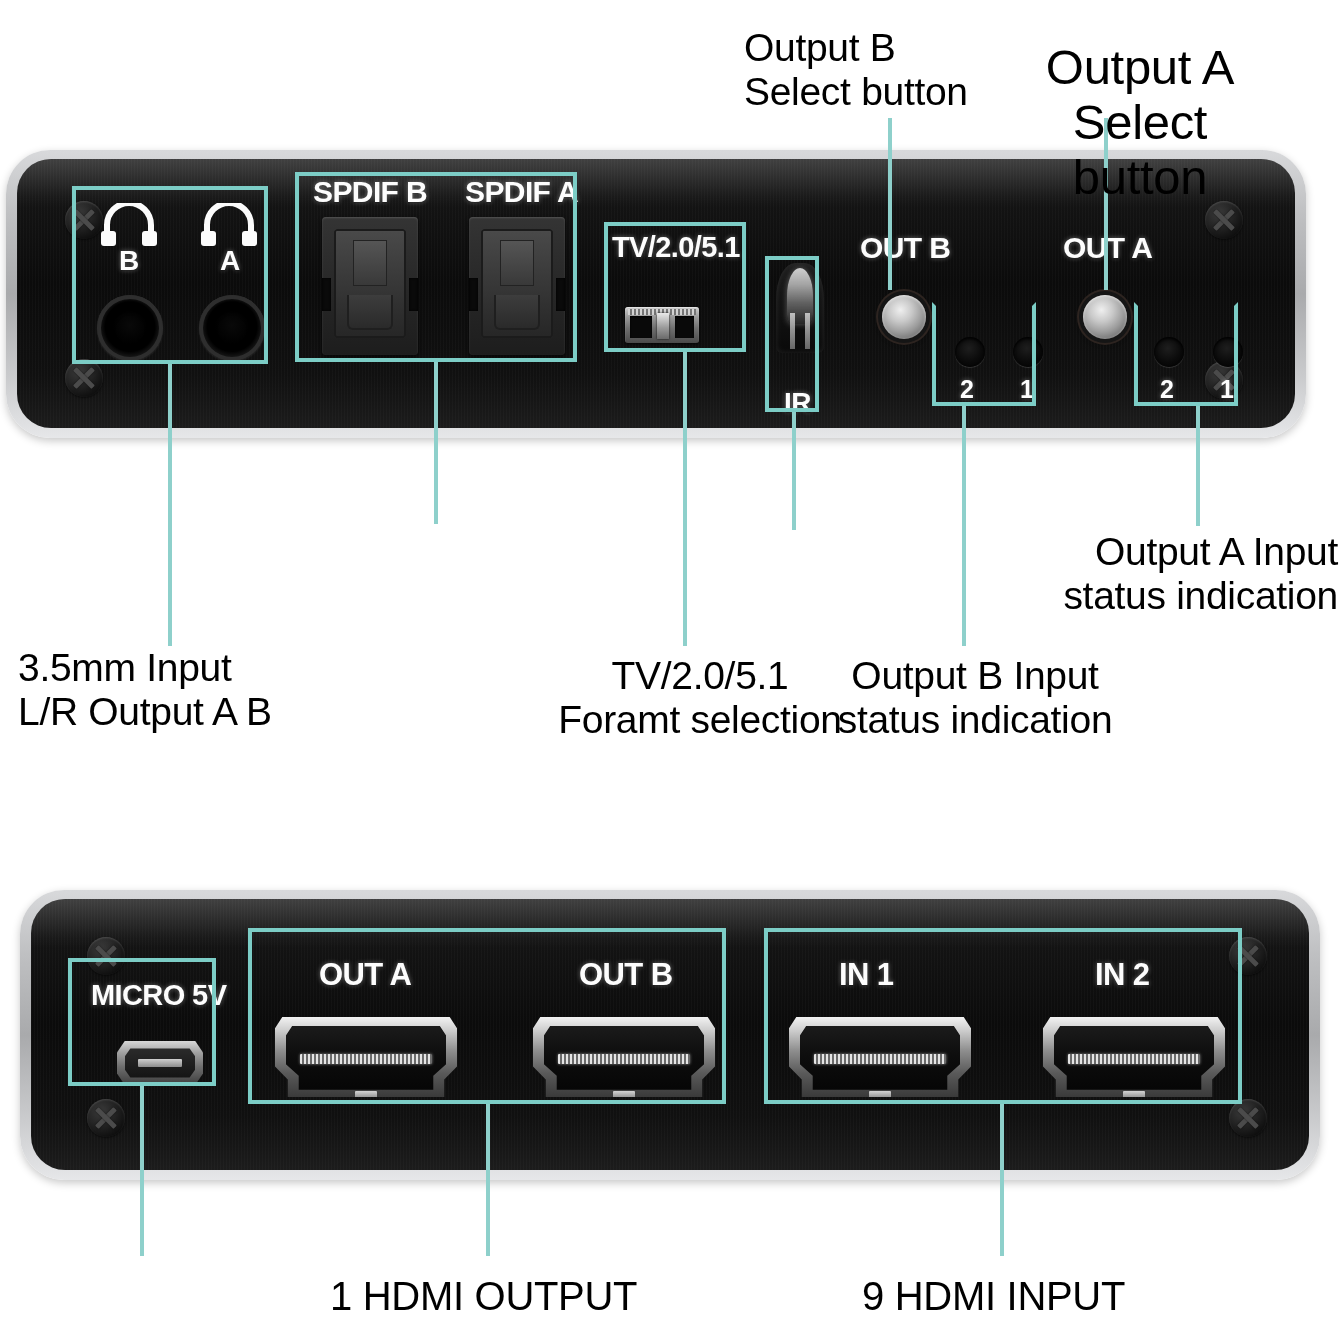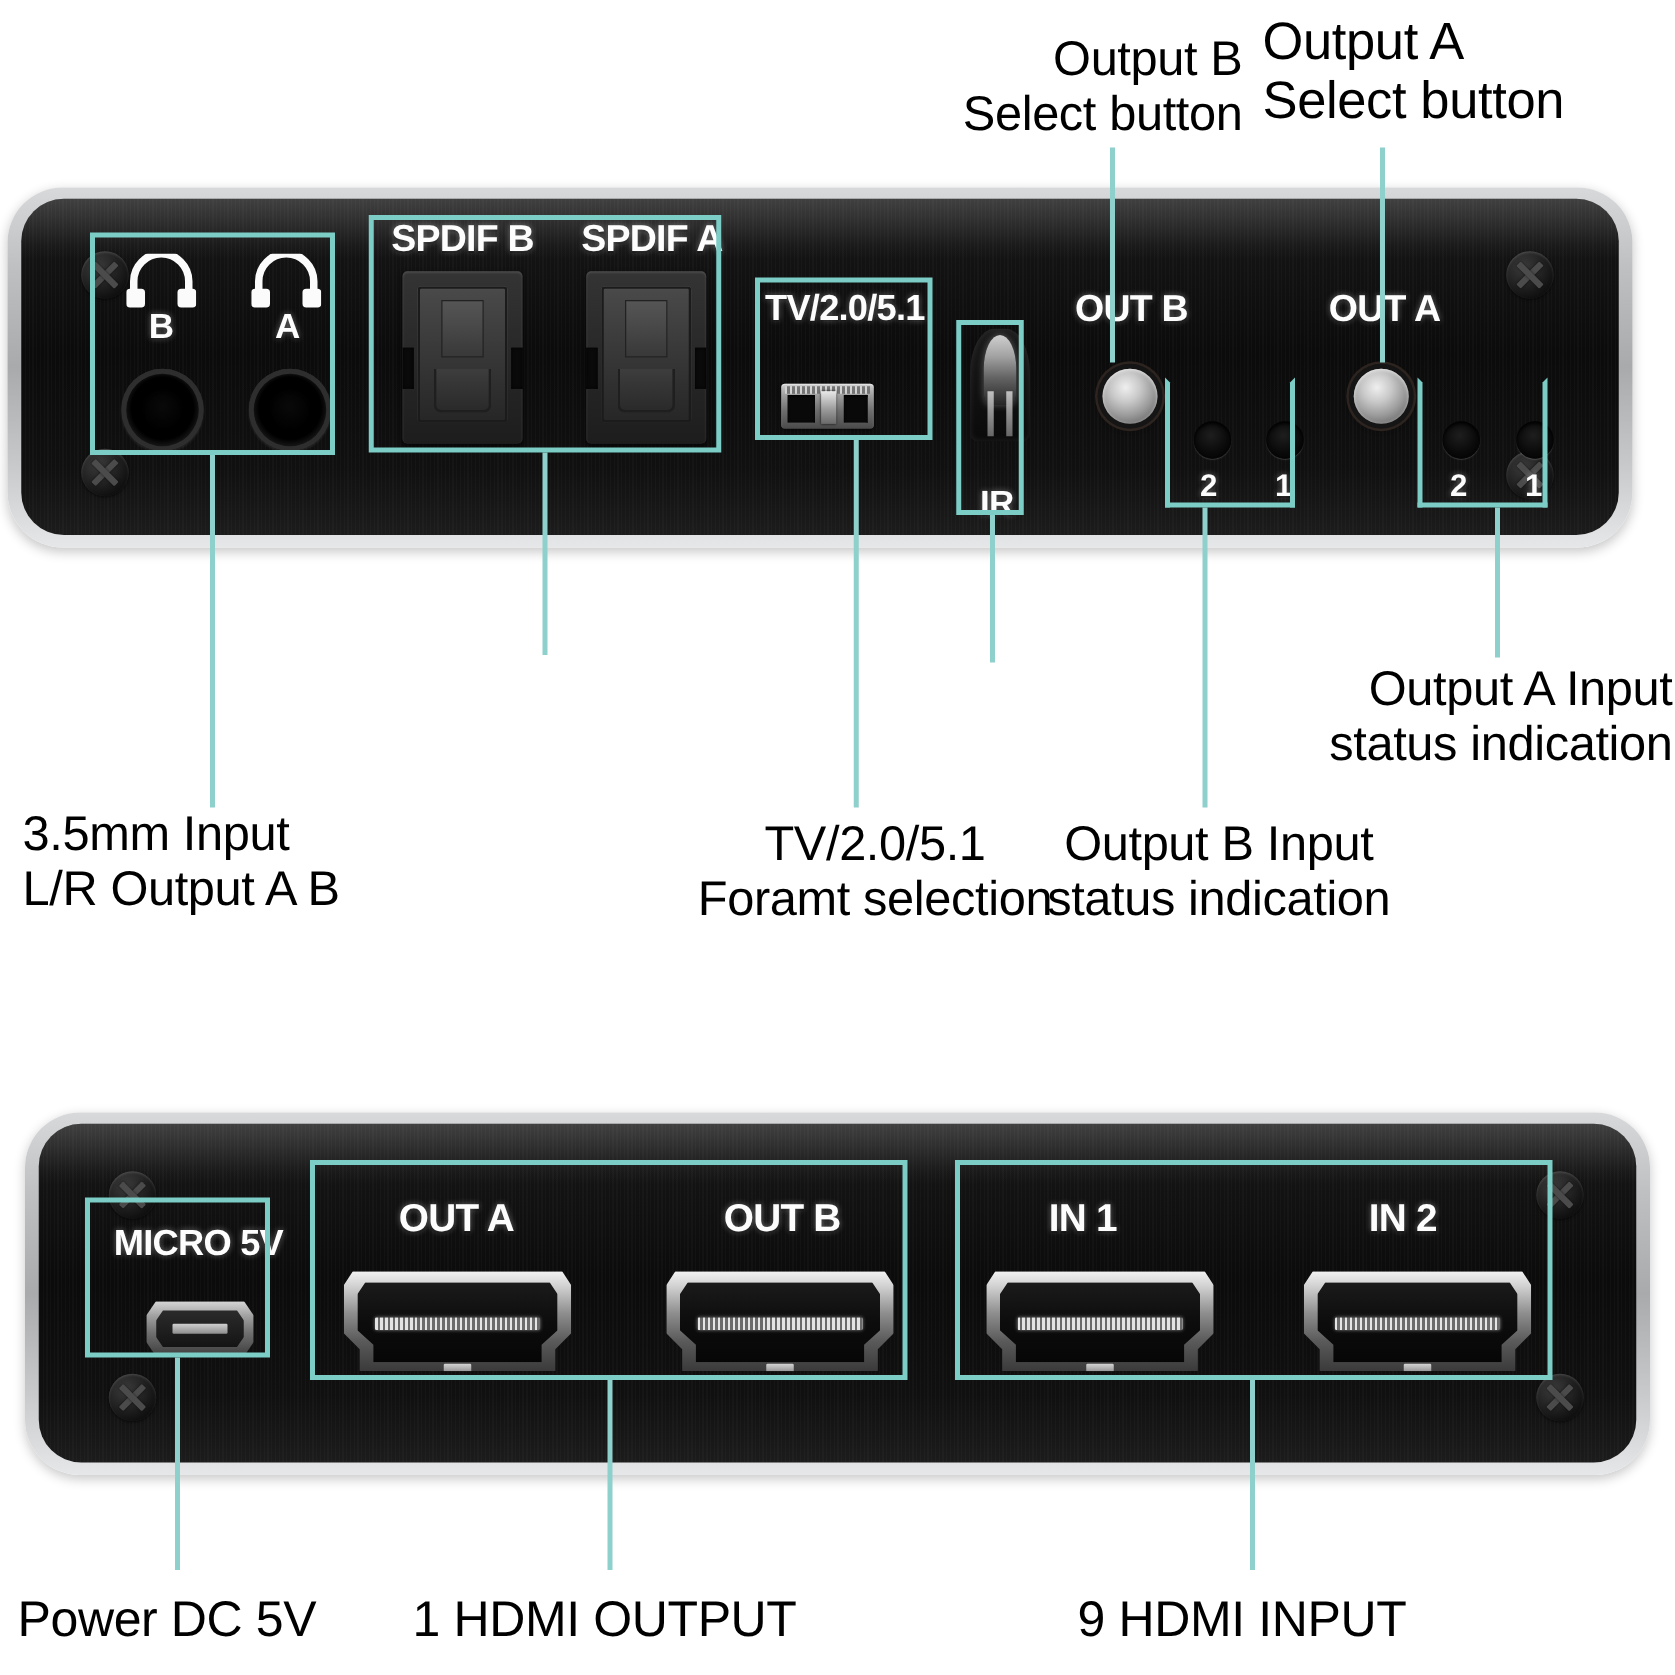--- a/index.html
+++ b/index.html
@@ -322,23 +322,23 @@
   <div class="leader v" style="left:888px;  top:118px; height:172px;"></div>
   <div class="leader v" style="left:1104px; top:118px; height:172px;"></div>
 
   <div class="leader v" style="left:168px; top:364px; height:282px;"></div>
   <div class="leader v" style="left:434px; top:362px; height:162px;"></div>
   <div class="leader v" style="left:683px; top:352px; height:294px;"></div>
   <div class="leader v" style="left:792px; top:412px; height:118px;"></div>
   <div class="leader v" style="left:962px; top:406px; height:240px;"></div>
   <div class="leader v" style="left:1196px; top:406px; height:120px;"></div>
 
-  <div class="callout" style="left:744px; top:26px; width:250px; font-size:39px; text-align:right;">Output B
+  <div class="callout" style="left:744px; top:26px; width:250px; font-size:39px; text-align:left;">Output B
 Select button</div>
-  <div class="callout" style="left:1010px; top:9px; width:260px; font-size:42px; text-align:left;">Output A
+  <div class="callout" style="left:1010px; top:40px; width:260px; font-size:49px; text-align:center;">Output A
 Select button</div>
 
   <div class="callout" style="left:18px;  top:646px; width:330px; font-size:39px; text-align:left;">3.5mm Input
 L/R Output A B</div>
   <div class="callout" style="left:540px; top:654px; width:320px; font-size:39px; text-align:center;">TV/2.0/5.1
 Foramt selection</div>
   <div class="callout" style="left:820px; top:654px; width:310px; font-size:39px; text-align:center;">Output B Input
 status indication</div>
   <div class="callout" style="left:1038px; top:530px; width:300px; font-size:39px; text-align:right;">Output A Input
 status indication</div>
@@ -389,17 +389,16 @@
   </div>
 
   <div class="hibox" style="left:68px;  top:958px;  width:148px; height:128px;"></div>
   <div class="hibox" style="left:248px; top:928px;  width:478px; height:176px;"></div>
   <div class="hibox" style="left:764px; top:928px;  width:478px; height:176px;"></div>
 
   <div class="leader v" style="left:140px; top:1086px; height:170px;"></div>
   <div class="leader v" style="left:486px; top:1104px; height:152px;"></div>
   <div class="leader v" style="left:1000px; top:1104px; height:152px;"></div>
 
-  <div class="callout" style="left:14px;  top:1274px; width:290px; font-size:40px; text-align:left;">Power DC 5V</div>
   <div class="callout" style="left:330px; top:1274px; width:320px; font-size:40px; text-align:left;">1 HDMI OUTPUT</div>
   <div class="callout" style="left:862px; top:1274px; width:320px; font-size:40px; text-align:left;">9 HDMI INPUT</div>
 
 </div>
 
 </body></html>

